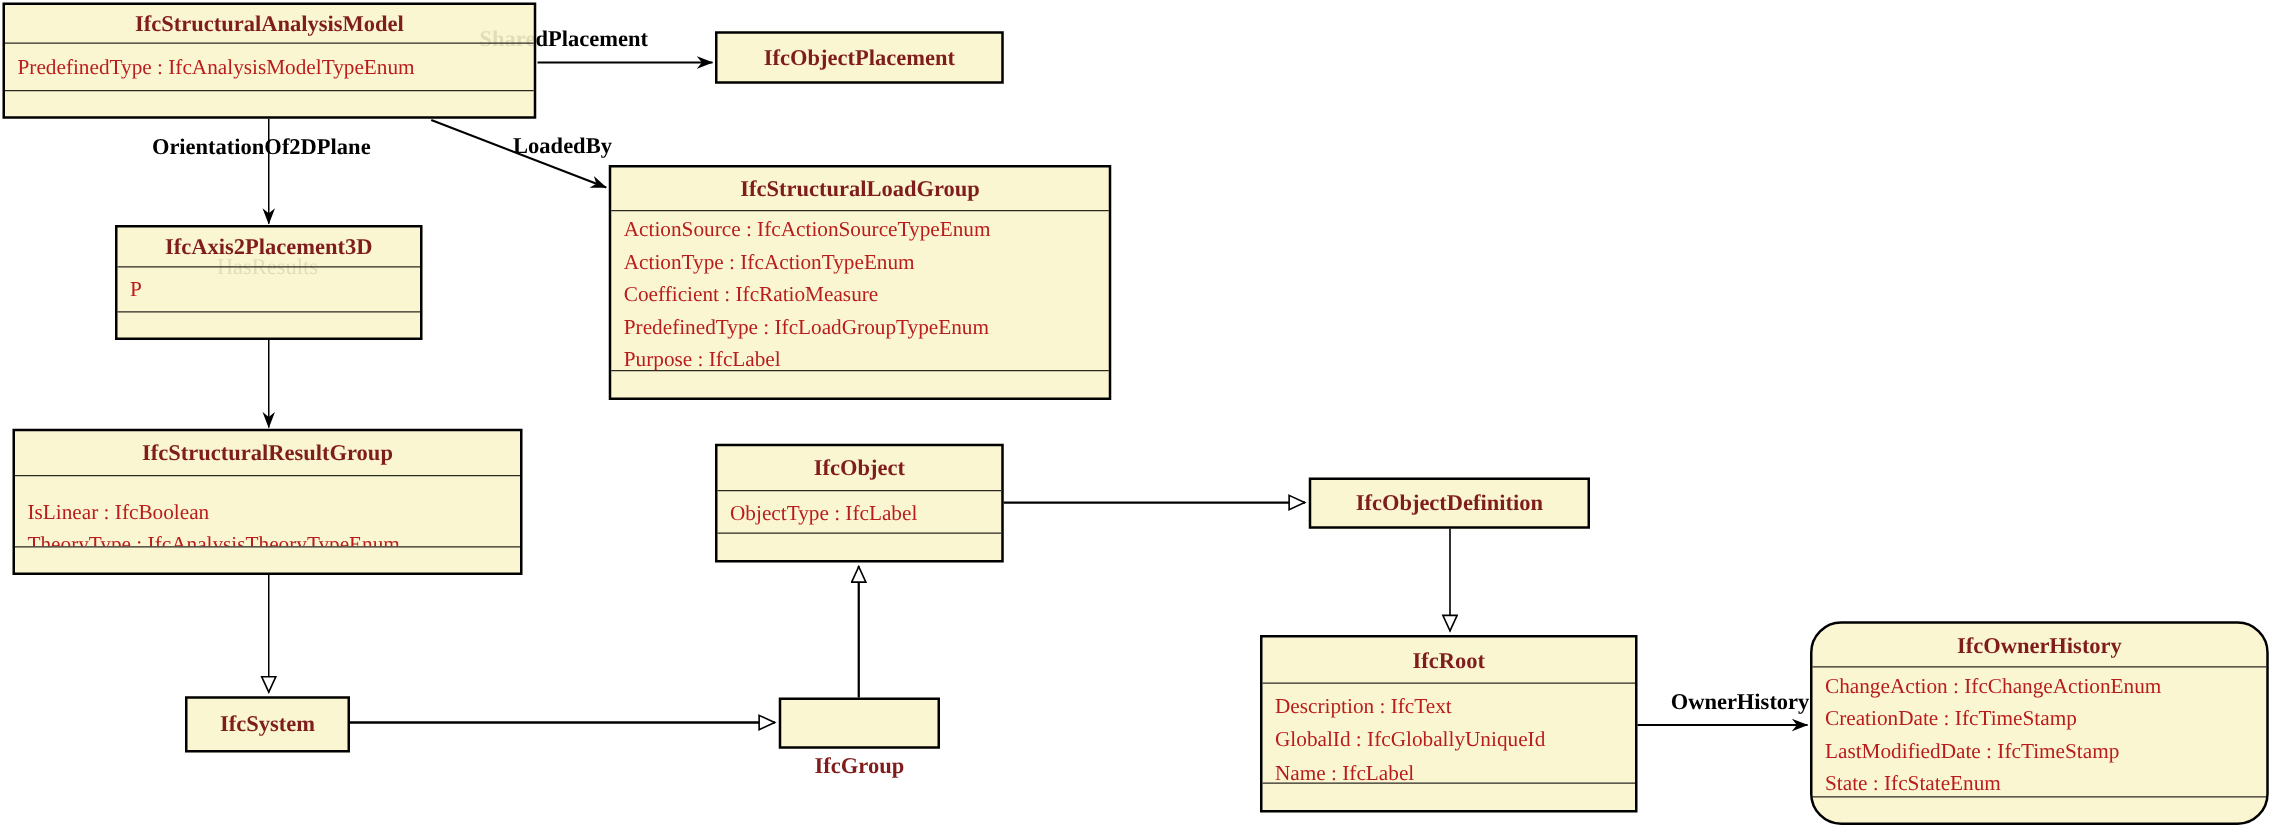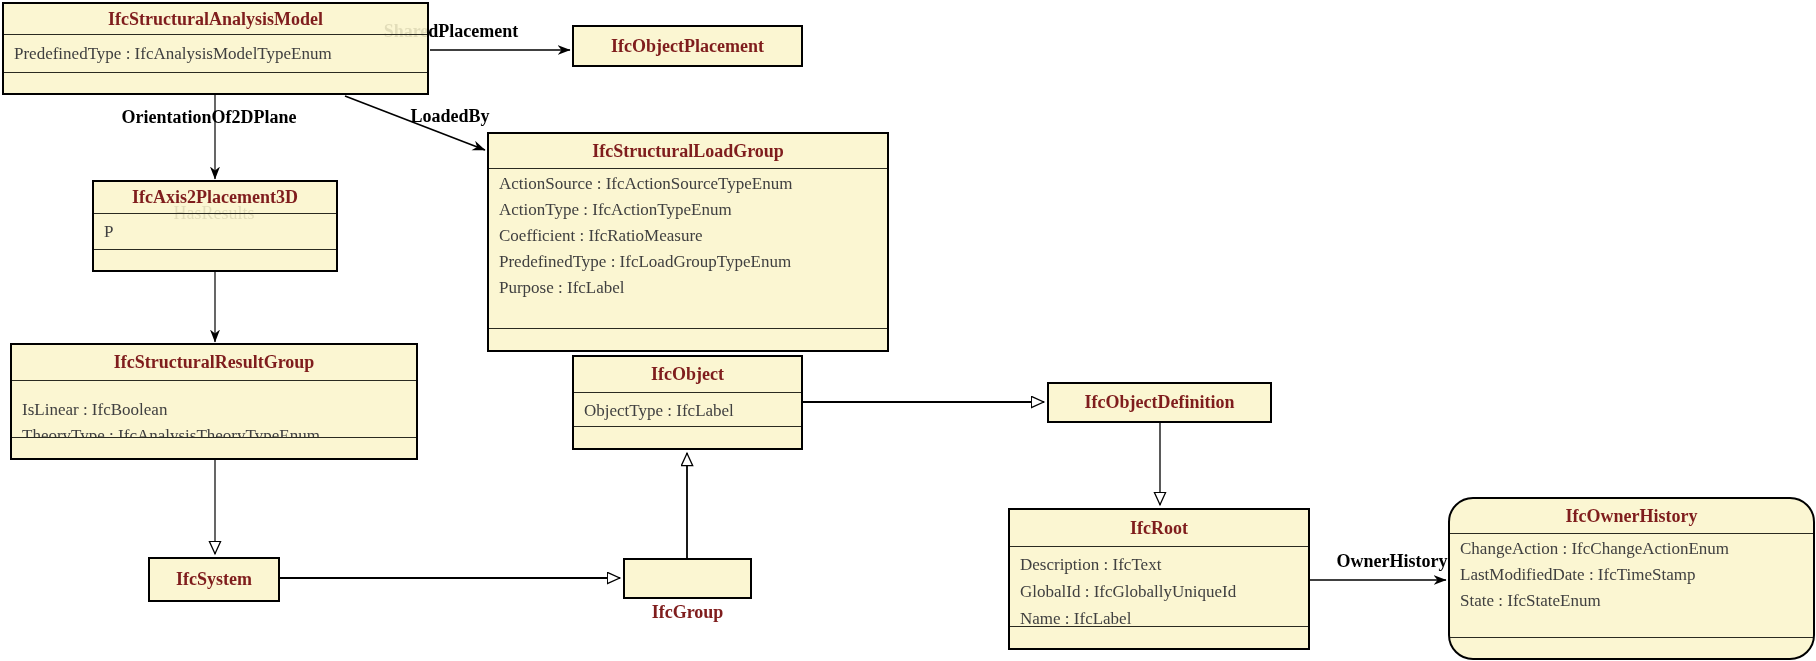--- a/index.html
+++ b/index.html
@@ -21,21 +21,21 @@
   }
   .uml-title{
     display:flex;align-items:center;justify-content:center;
     font-weight:bold;font-size:18px;color:#7f1d1d;
     flex:0 0 auto;
   }
   .uml-attrs{
     border-top:1.4px solid #2a2a20;
     flex:1 1 auto;
     padding:2px 6px 0 10px;
-    font-size:17px;color:#404040;
+    font-size:17px;color:#b91c1c;
     overflow:hidden;
   }
   .uml-attr{line-height:26px;white-space:nowrap;}
   .uml-empty{
     border-top:1.4px solid #2a2a20;
     flex:0 0 auto;
   }
   .rel-label{
     position:absolute;
     transform:translateX(-50%);
@@ -60,21 +60,21 @@
     <div class="uml-attrs" style="padding-top:6px;">
       <div class="uml-attr">PredefinedType : IfcAnalysisModelTypeEnum</div>
     </div>
     <div class="uml-empty" style="height:20px;"></div>
   </div>
 
   <div class="uml-class" style="left:572px;top:25px;width:231px;height:42px;">
     <div class="uml-title" style="height:100%;">IfcObjectPlacement</div>
   </div>
 
-  <div class="uml-class" style="left:487px;top:132px;width:402px;height:220px;">
+  <div class="uml-class" style="left:487px;top:132px;width:402px;height:188px;">
     <div class="uml-title" style="height:34px;">IfcStructuralLoadGroup</div>
     <div class="uml-attrs">
       <div class="uml-attr">ActionSource : IfcActionSourceTypeEnum</div>
       <div class="uml-attr">ActionType : IfcActionTypeEnum</div>
       <div class="uml-attr">Coefficient : IfcRatioMeasure</div>
       <div class="uml-attr">PredefinedType : IfcLoadGroupTypeEnum</div>
       <div class="uml-attr">Purpose : IfcLabel</div>
     </div>
     <div class="uml-empty" style="height:21px;"></div>
   </div>
@@ -123,20 +123,21 @@
       <div class="uml-attr" style="line-height:27px;">GlobalId : IfcGloballyUniqueId</div>
       <div class="uml-attr" style="line-height:27px;">Name : IfcLabel</div>
     </div>
     <div class="uml-empty" style="height:21px;"></div>
   </div>
 
   <div class="uml-class" style="left:1448px;top:497px;width:367px;height:163px;border-radius:25px;">
     <div class="uml-title" style="height:34px;">IfcOwnerHistory</div>
     <div class="uml-attrs">
       <div class="uml-attr">ChangeAction : IfcChangeActionEnum</div>
+      <div class="uml-attr">CreationDate : IfcTimeStamp</div>
       <div class="uml-attr">LastModifiedDate : IfcTimeStamp</div>
       <div class="uml-attr">State : IfcStateEnum</div>
     </div>
     <div class="uml-empty" style="height:20px;"></div>
   </div>
 
   <svg class="edges" width="1816" height="661" viewBox="0 0 1816 661">
     <defs>
       <marker id="arrow" markerWidth="14" markerHeight="12" refX="12.5" refY="5" orient="auto" markerUnits="userSpaceOnUse">
         <path d="M0,0 L13,5 L0,10 L4,5 Z" fill="#000"></path>

